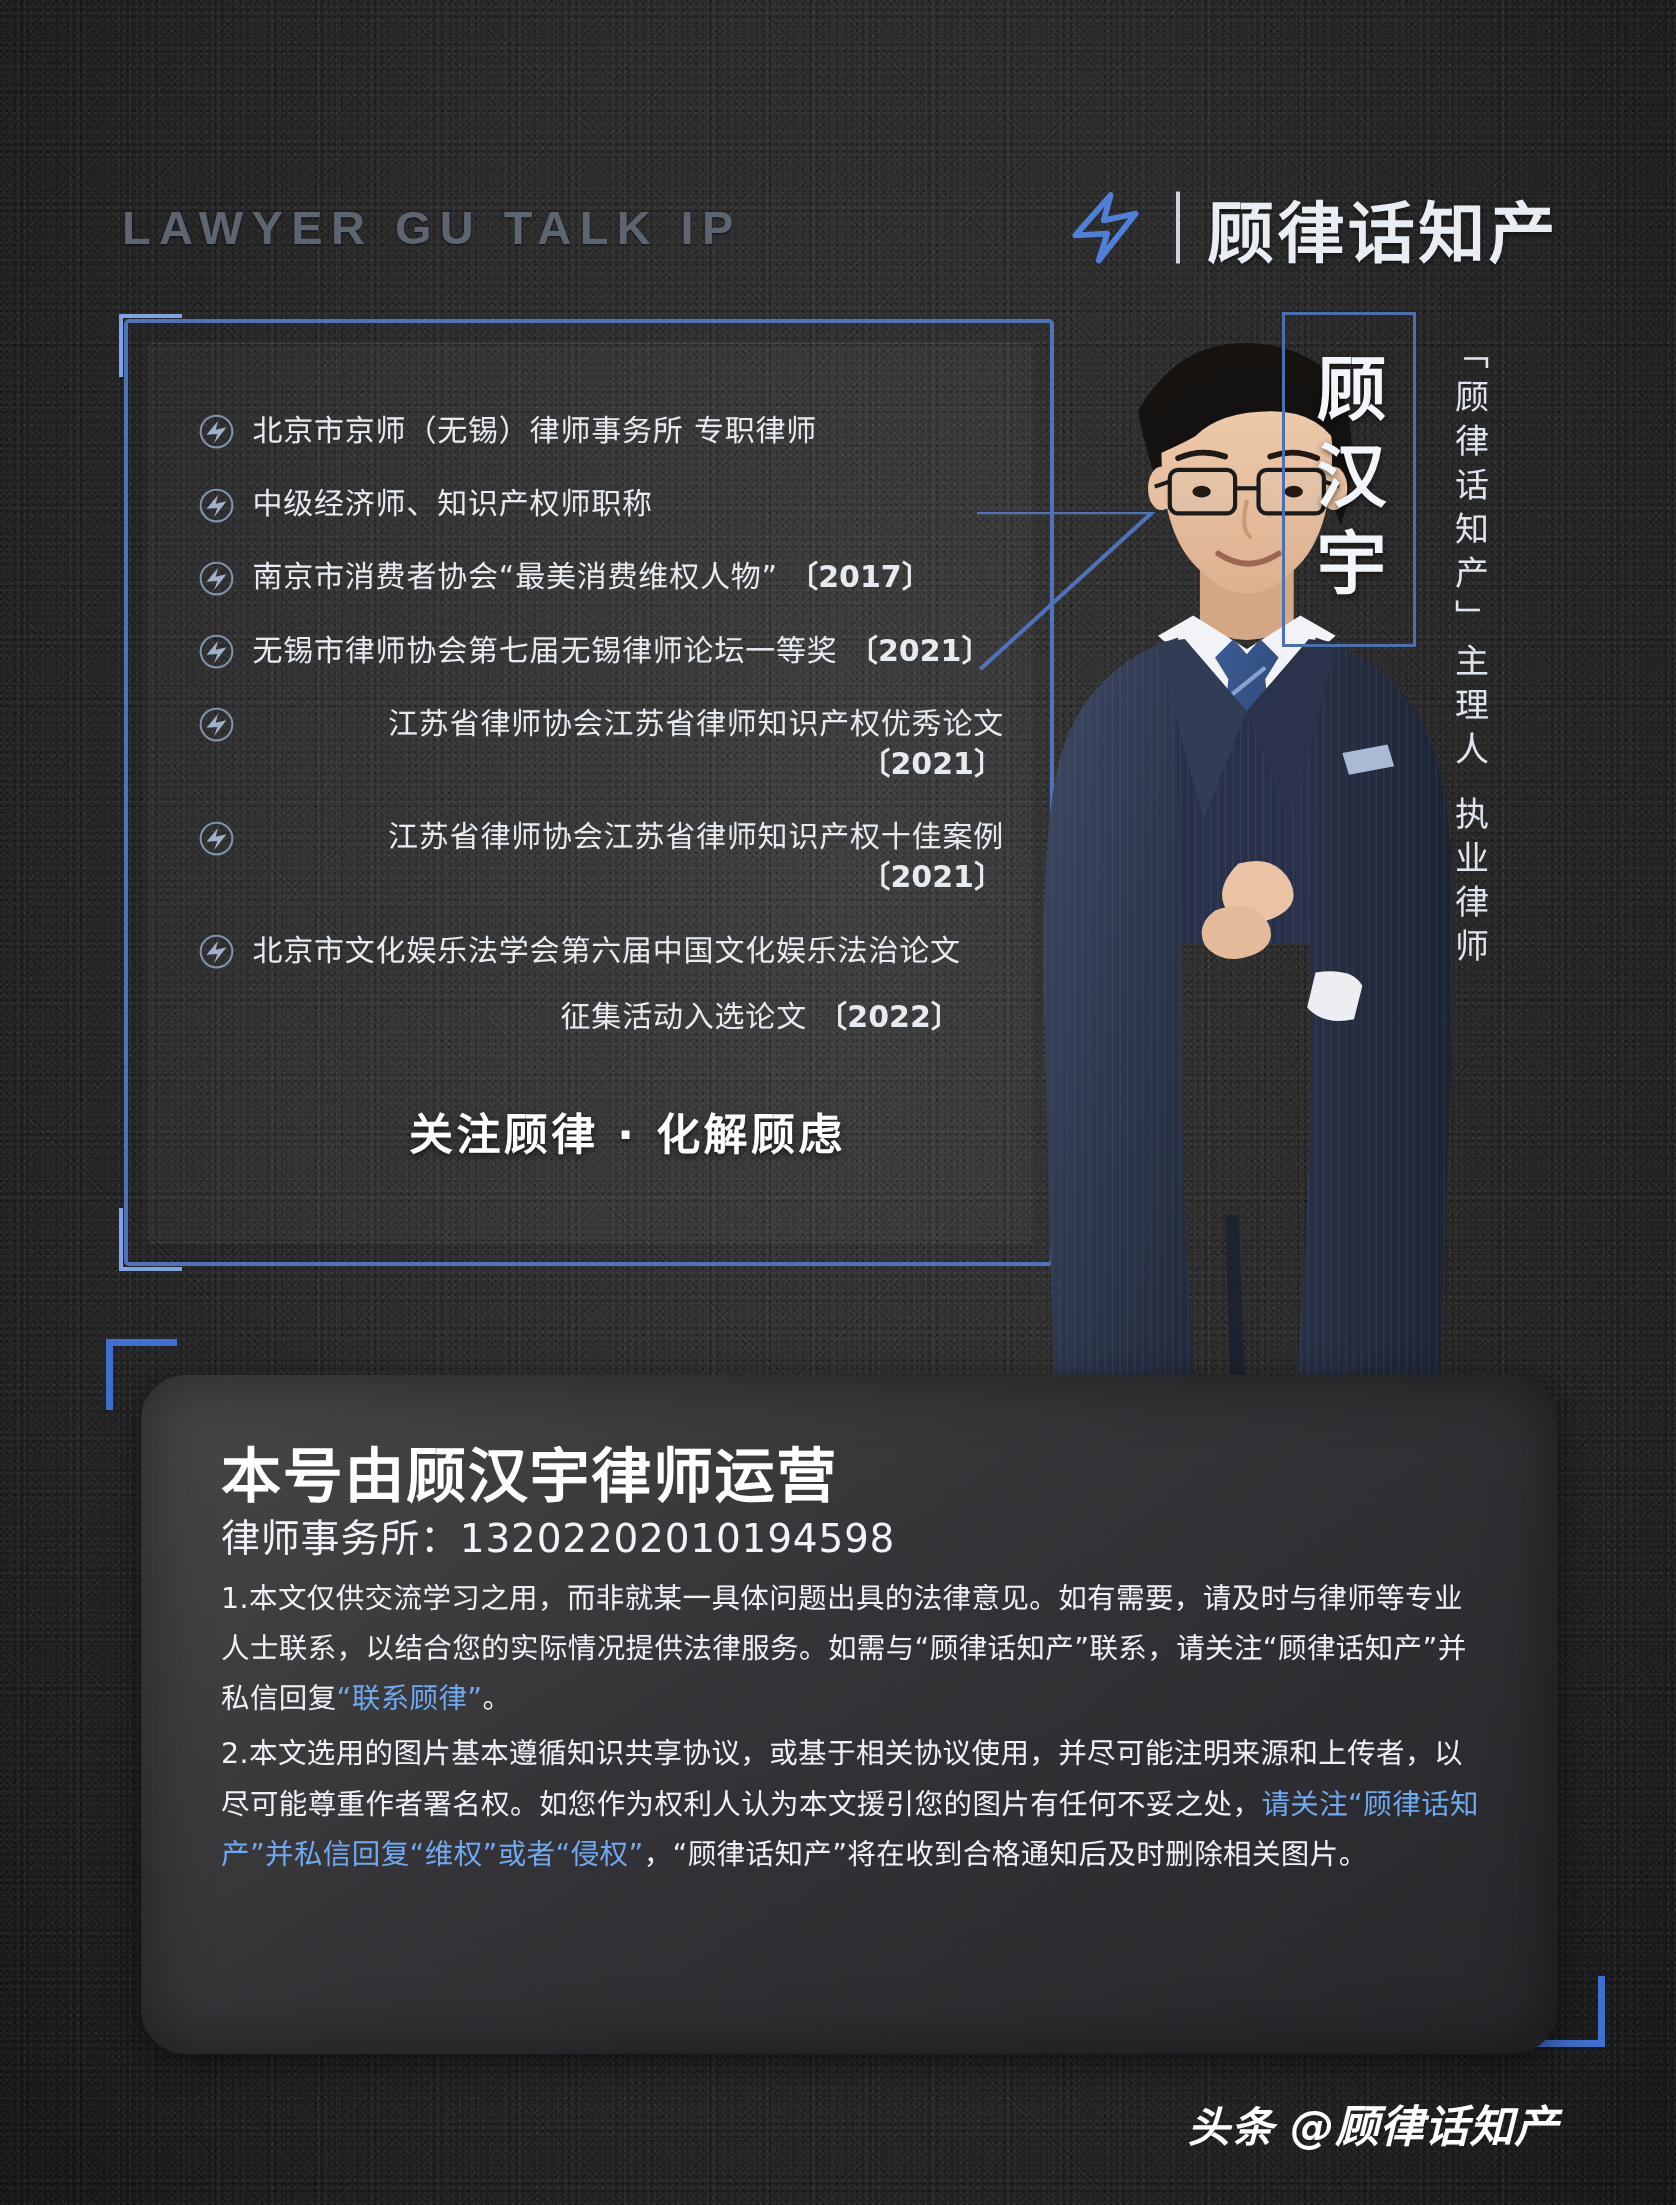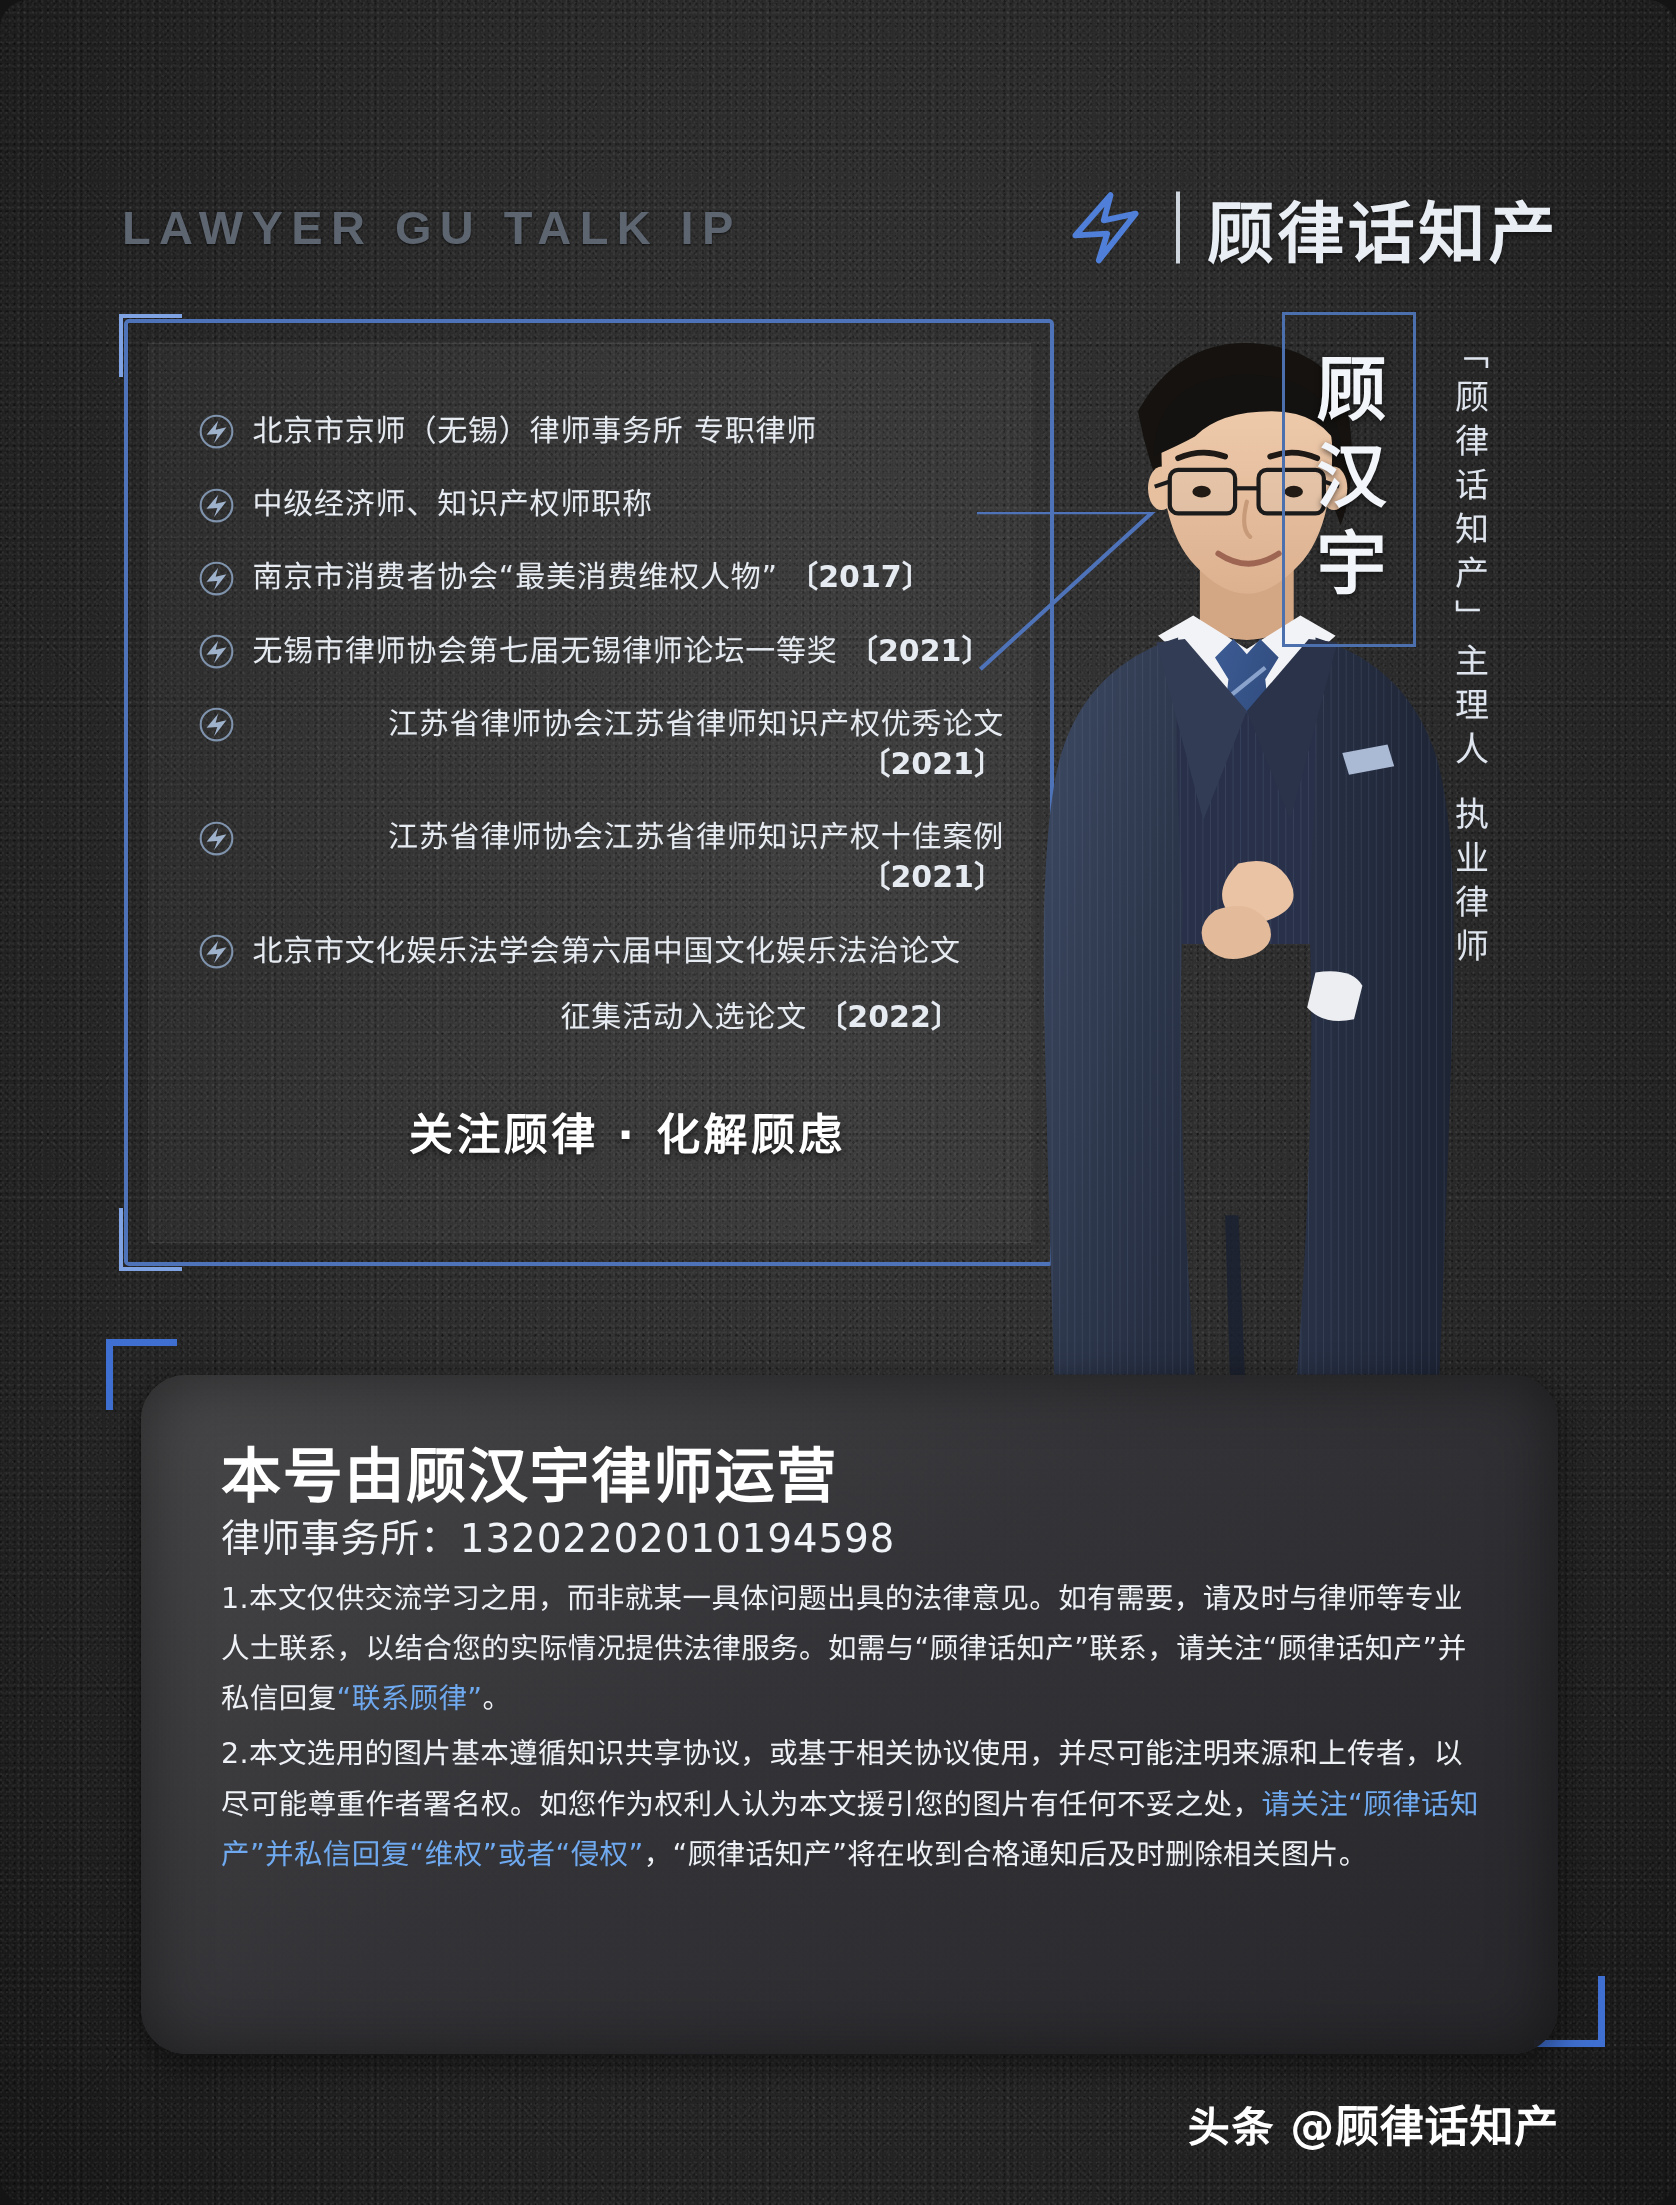--- a/index.html
+++ b/index.html
@@ -19,21 +19,20 @@
     background-color: #2e2e2e;
     background-image:
       radial-gradient(circle at 18% 12%, rgba(255,255,255,0.055) 0 1px, transparent 1.3px),
       radial-gradient(circle at 62% 33%, rgba(255,255,255,0.045) 0 0.9px, transparent 1.3px),
       radial-gradient(circle at 37% 71%, rgba(255,255,255,0.05) 0 1.1px, transparent 1.4px),
       radial-gradient(circle at 84% 88%, rgba(255,255,255,0.04) 0 0.9px, transparent 1.3px),
       radial-gradient(circle at 8% 58%, rgba(0,0,0,0.35) 0 1.2px, transparent 1.5px),
       radial-gradient(circle at 72% 17%, rgba(0,0,0,0.3) 0 1px, transparent 1.3px),
       radial-gradient(ellipse at 50% 40%, #3a3a3a 0%, #2b2b2b 48%, #202020 78%, #161616 100%);
     background-size: 5.9px 5.9px, 9.2px 9.2px, 7.5px 7.5px, 11px 11px, 6.7px 6.7px, 8.4px 8.4px, 100% 100%;
-    border-radius: 28px;
   }
   .grain {
     position: absolute;
     inset: 0;
     pointer-events: none;
     background-image:
       repeating-linear-gradient(0deg, rgba(255,255,255,0.012) 0 0.8px, transparent 0.8px 2.5px),
       repeating-linear-gradient(90deg, rgba(0,0,0,0.05) 0 0.8px, transparent 0.8px 2.5px);
     opacity: .9;
   }
@@ -277,20 +276,21 @@
   .lnk { color: #6fa9ef; }
 
   
   .footer {
     position: absolute;
     right: 117px;
     bottom: 50px;
     display: flex;
     align-items: center;
     gap: 15px;
+    font-style: italic;
   }
   .footer-logo {
     font-size: 42px;
     font-weight: 800;
     color: #ffffff;
     letter-spacing: 1.7px;
     font-family: "DejaVu Sans", "Liberation Sans", sans-serif;
   }
   .footer-handle {
     font-size: 44px;

